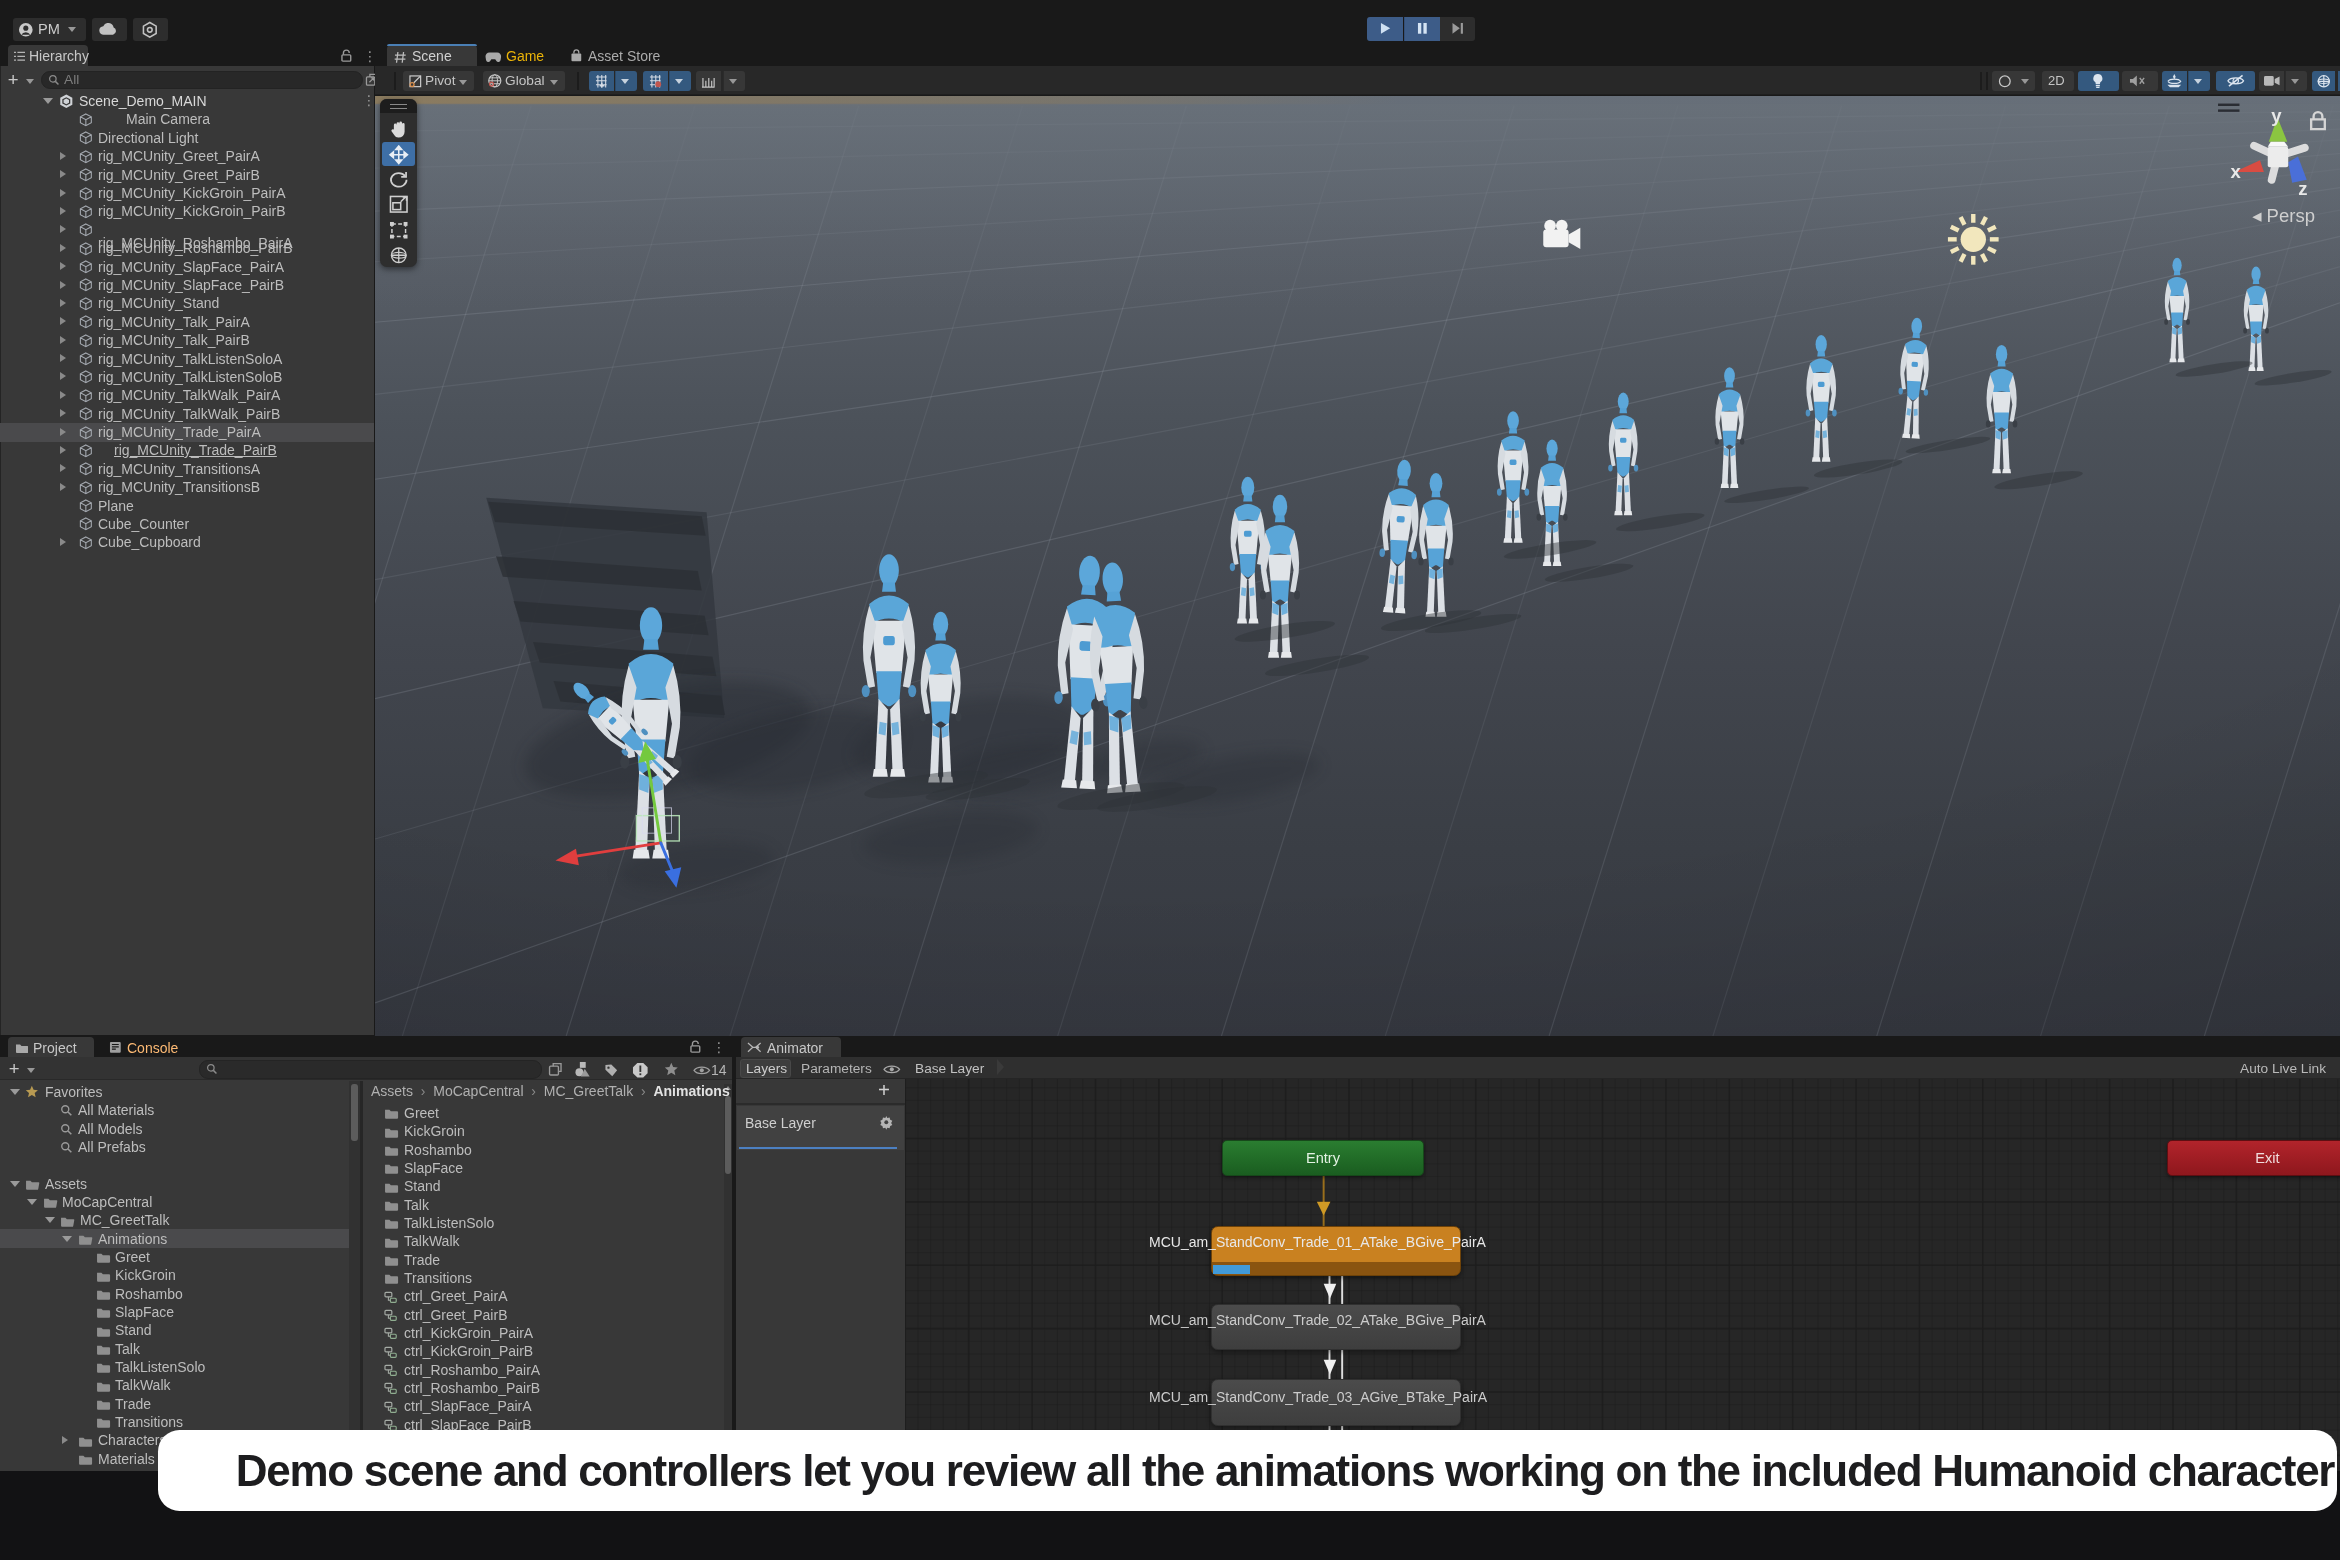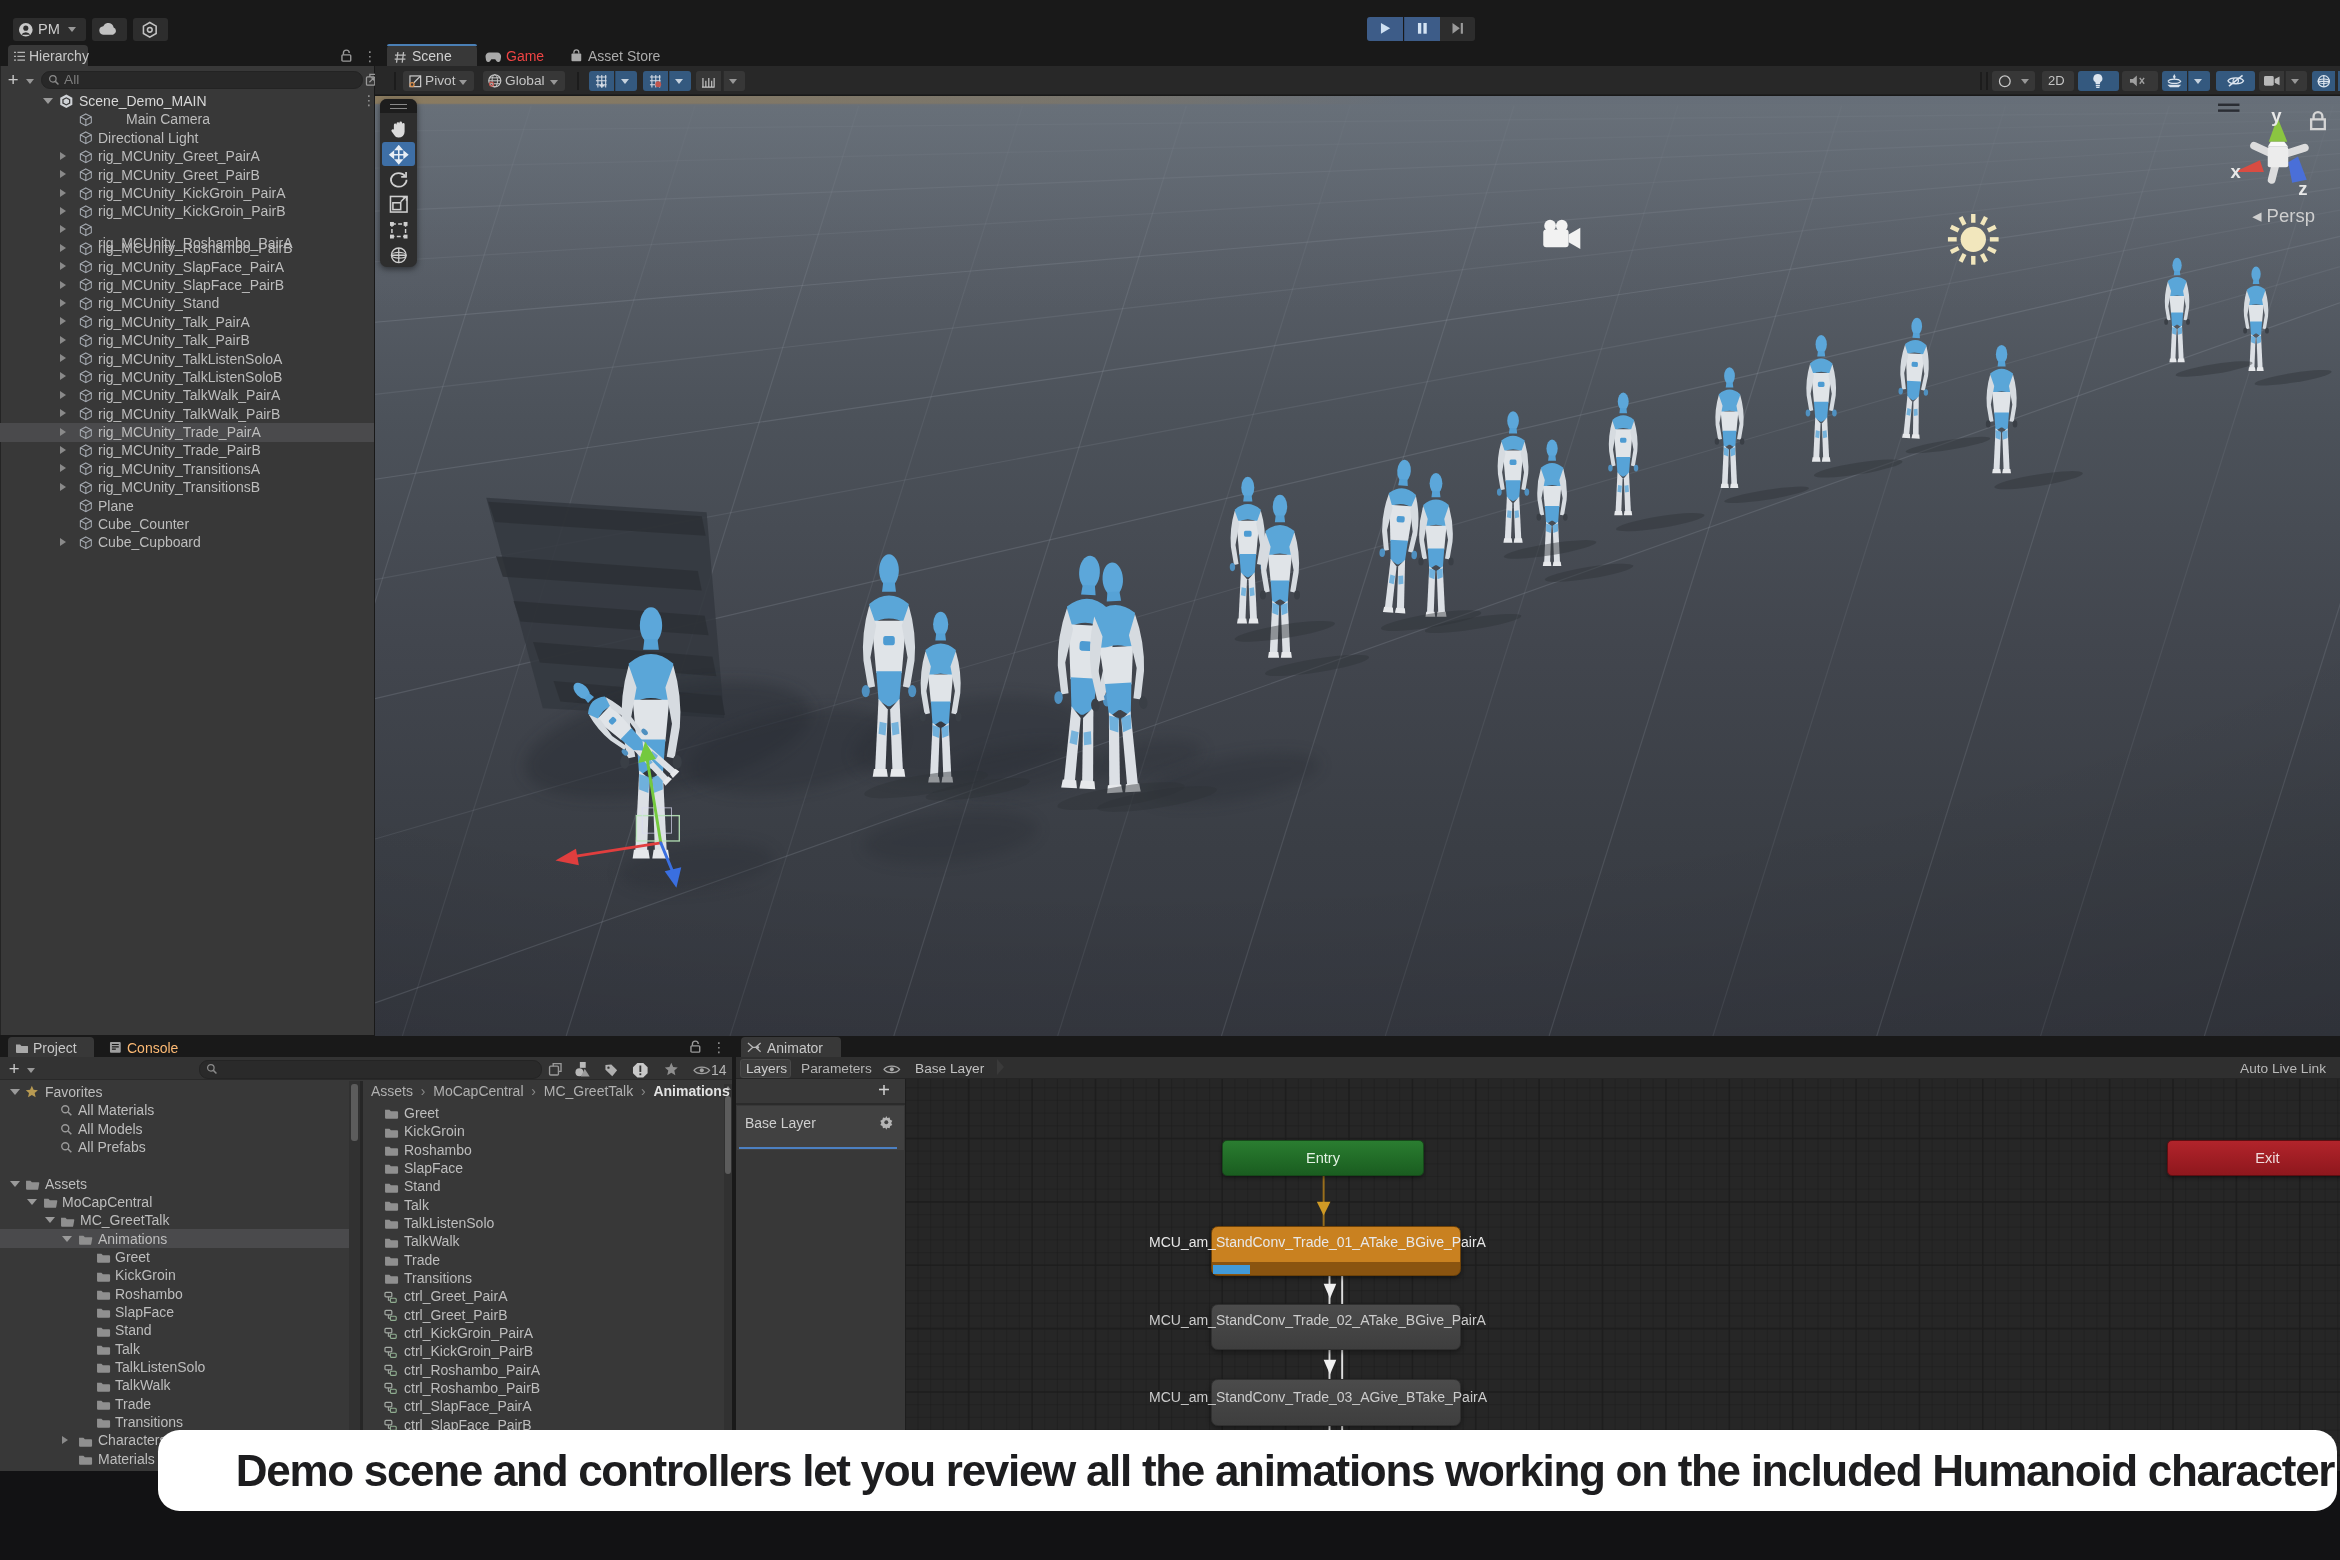--- a/index.html
+++ b/index.html
@@ -167,21 +167,21 @@
       <div class="ab" style="left:0;top:423px;width:374px;height:19px;background:#4a4a4c;"></div>
       <div class="ab tri" style="left:60px;top:428px;"></div>
       <svg class="ic" style="left:79px;top:426px" width="13.7" height="13.7" viewBox="0 0 14 14">
         <path d="M7 1 L12.6 3.9 V9.9 L7 13 L1.4 9.9 V3.9 Z M1.4 3.9 L7 6.9 L12.6 3.9 M7 6.9 V13" fill="none" stroke="#a4a9b0" stroke-width="1.1"></path>
       </svg>
       <div class="row" style="left:98px;top:423px;">rig_MCUnity_Trade_PairA</div>
       <div class="ab tri" style="left:60px;top:446px;"></div>
       <svg class="ic" style="left:79px;top:444px" width="13.7" height="13.7" viewBox="0 0 14 14">
         <path d="M7 1 L12.6 3.9 V9.9 L7 13 L1.4 9.9 V3.9 Z M1.4 3.9 L7 6.9 L12.6 3.9 M7 6.9 V13" fill="none" stroke="#a4a9b0" stroke-width="1.1"></path>
       </svg>
-      <div class="row" style="left:98px;top:441px;">rig_MCUnity_Trade_PairB</div>
+      <div class="row" style="left:114px;top:441px;text-decoration:underline;">rig_MCUnity_Trade_PairB</div>
       <div class="ab tri" style="left:60px;top:464px;"></div>
       <svg class="ic" style="left:79px;top:462px" width="13.7" height="13.7" viewBox="0 0 14 14">
         <path d="M7 1 L12.6 3.9 V9.9 L7 13 L1.4 9.9 V3.9 Z M1.4 3.9 L7 6.9 L12.6 3.9 M7 6.9 V13" fill="none" stroke="#a4a9b0" stroke-width="1.1"></path>
       </svg>
       <div class="row" style="left:98px;top:460px;">rig_MCUnity_TransitionsA</div>
       <div class="ab tri" style="left:60px;top:483px;"></div>
       <svg class="ic" style="left:79px;top:481px" width="13.7" height="13.7" viewBox="0 0 14 14">
         <path d="M7 1 L12.6 3.9 V9.9 L7 13 L1.4 9.9 V3.9 Z M1.4 3.9 L7 6.9 L12.6 3.9 M7 6.9 V13" fill="none" stroke="#a4a9b0" stroke-width="1.1"></path>
       </svg>
       <div class="row" style="left:98px;top:478px;">rig_MCUnity_TransitionsB</div>
@@ -201,21 +201,21 @@
       <div class="ab" style="left:375px;top:44px;width:1965px;height:22.4px;background:#191919;"></div>
       <div class="tab" style="left:387px;top:45px;width:90px;height:21.5px;"></div>
       <div class="ab" style="left:387px;top:44px;width:90px;height:2px;background:#4a7fb5;border-radius:2px 2px 0 0;"></div>
       <svg class="ic" style="left:394px;top:51px" width="12.7" height="12.7" viewBox="0 0 13 13">
         <path d="M4 1 L2.6 12 M9.8 1 L8.4 12 M1 4.2 H12 M0.7 8.4 H11.7" stroke="#bdbdbd" stroke-width="1.3" fill="none"></path>
       </svg>
       <div class="ab" style="left:412px;top:48px;font-size:14px;color:#d0d0d0;">Scene</div>
       <svg class="ic" style="left:485px;top:52px" width="16.6" height="10.7" viewBox="0 0 17 11">
         <path d="M4.5 0.5 h8 a4 4 0 0 1 4 4.4 l-.5 3.4 a2.4 2.4 0 0 1 -4.3 1 L10.5 7.5 h-4 L5.3 9.3 a2.4 2.4 0 0 1 -4.3 -1 L.5 4.9 A4 4 0 0 1 4.5 0.5 Z" fill="#a9a9a9"></path>
       </svg>
-      <div class="ab" style="left:506px;top:48px;font-size:14px;color:#ef4444;">Game</div>
+      <div class="ab" style="left:506px;top:48px;font-size:14px;color:#eab308;">Game</div>
       <svg class="ic" style="left:570px;top:49px" width="12.7" height="13.7" viewBox="0 0 13 14">
         <path d="M4 4.5 V3.4 a2.5 2.5 0 0 1 5 0 V4.5" fill="none" stroke="#a9a9a9" stroke-width="1.3"></path>
         <rect x="1.5" y="4.5" width="10" height="8" rx="1" fill="#a9a9a9"></rect>
       </svg>
       <div class="ab" style="left:588px;top:48px;font-size:14px;color:#ababab;">Asset Store</div>
       <div class="ab" style="left:375px;top:66px;width:1965px;height:29px;background:#282828;border-bottom:1px solid #1f1f1f;"></div>
       <div class="ab" style="left:394px;top:72px;width:2px;height:17.6px;background:#1c1c1c;"></div>
       <div class="ab" style="left:403px;top:71px;width:71px;height:19.5px;background:#373737;border-radius:2.9px;"></div>
       <svg class="ic" style="left:408px;top:74px" width="14.6" height="14.6" viewBox="0 0 15 15">
         <rect x="2" y="2" width="11" height="11" fill="none" stroke="#cfcfcf" stroke-width="1.2"></rect>

